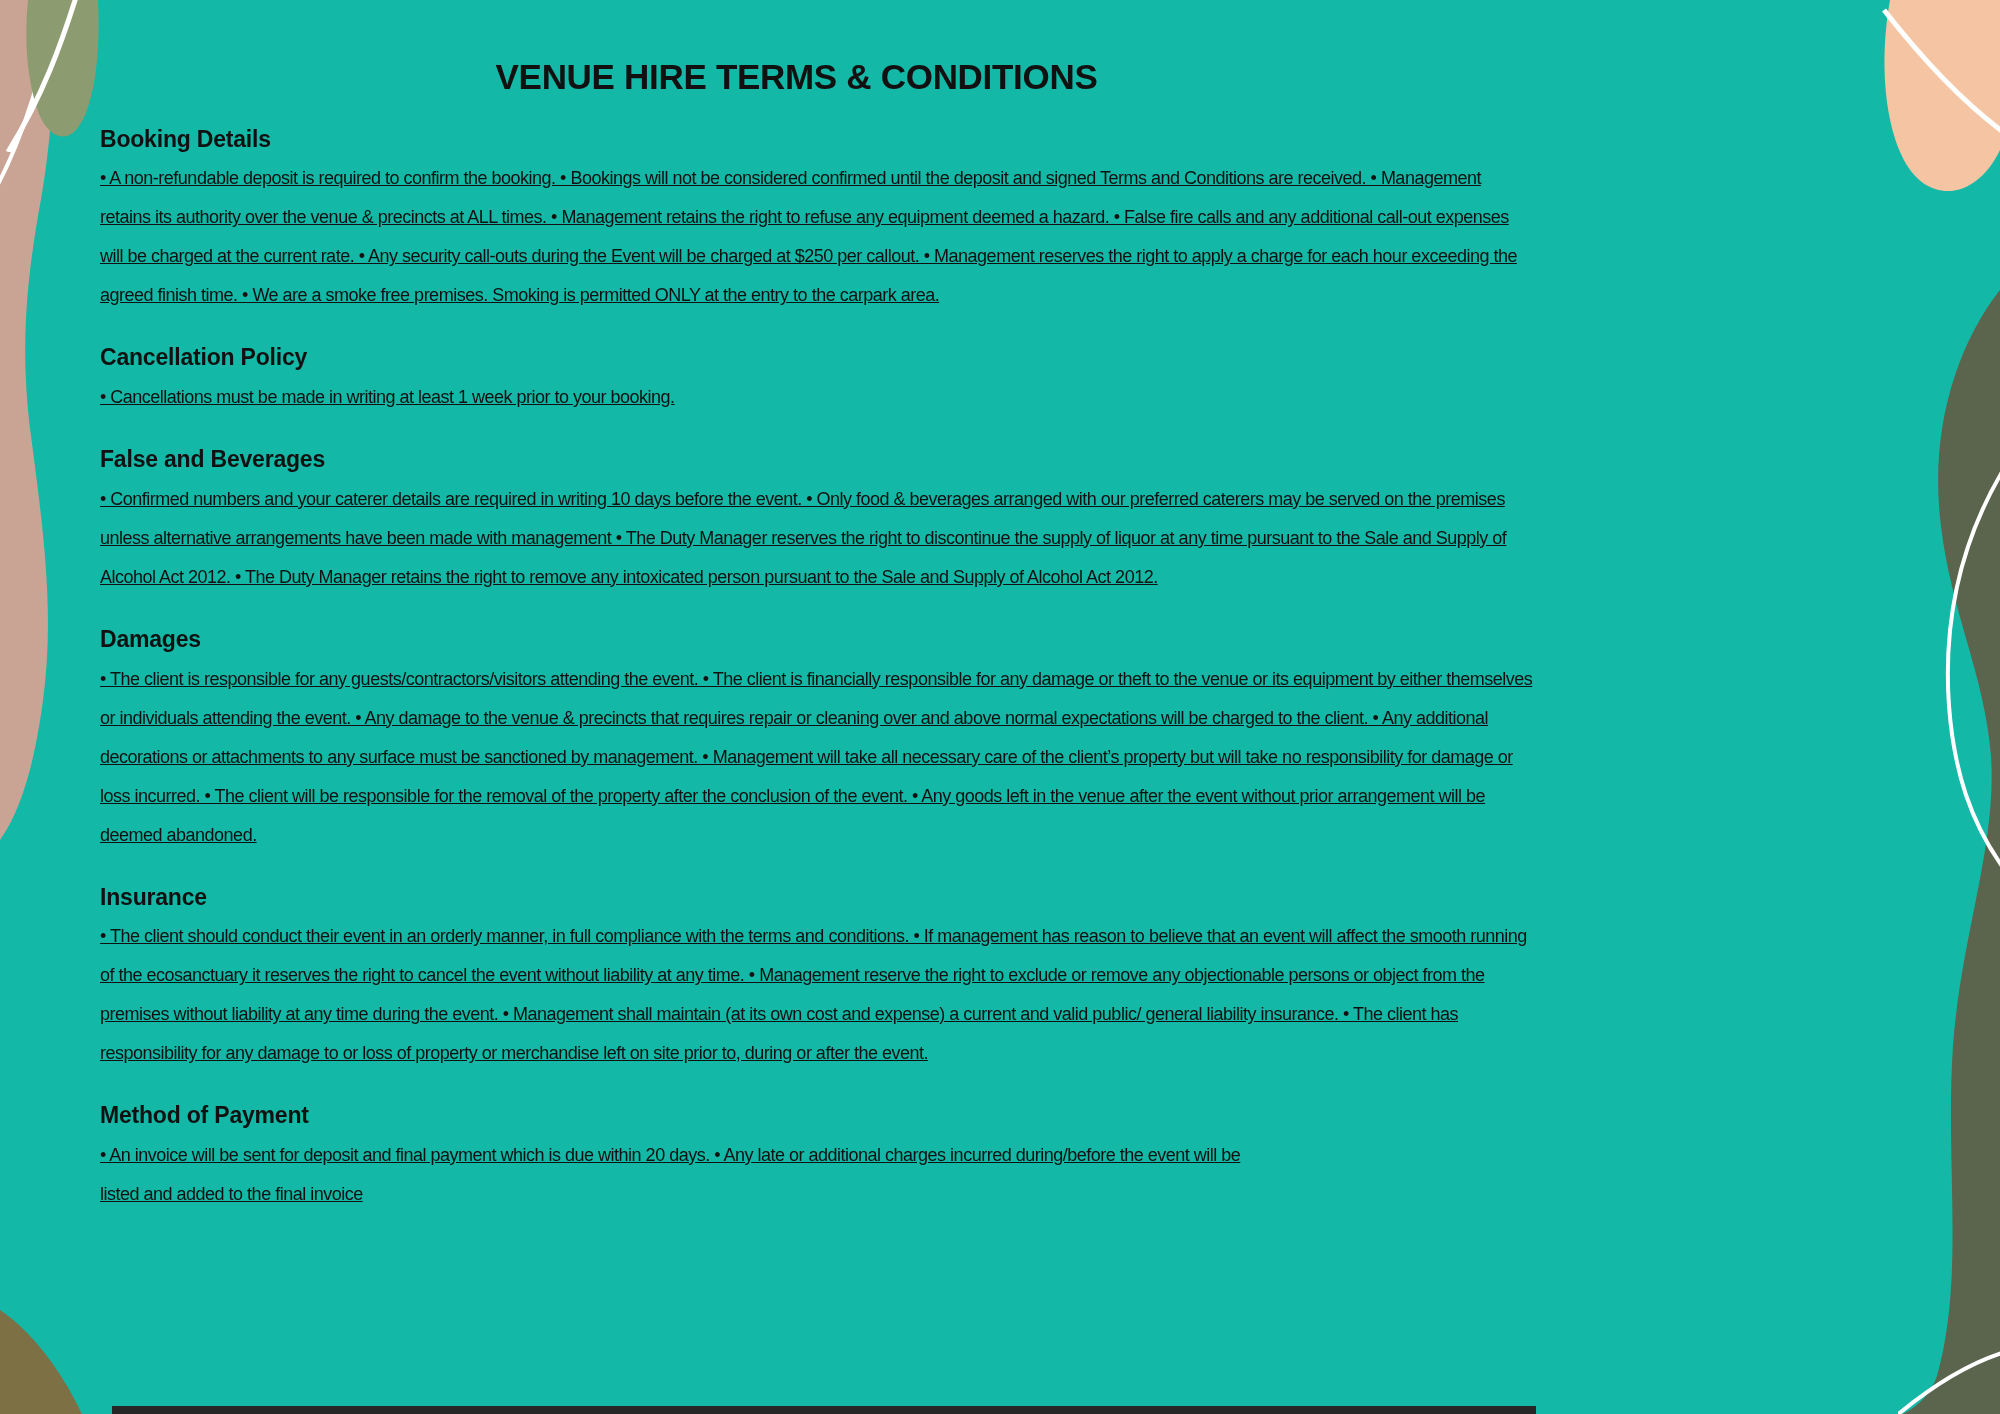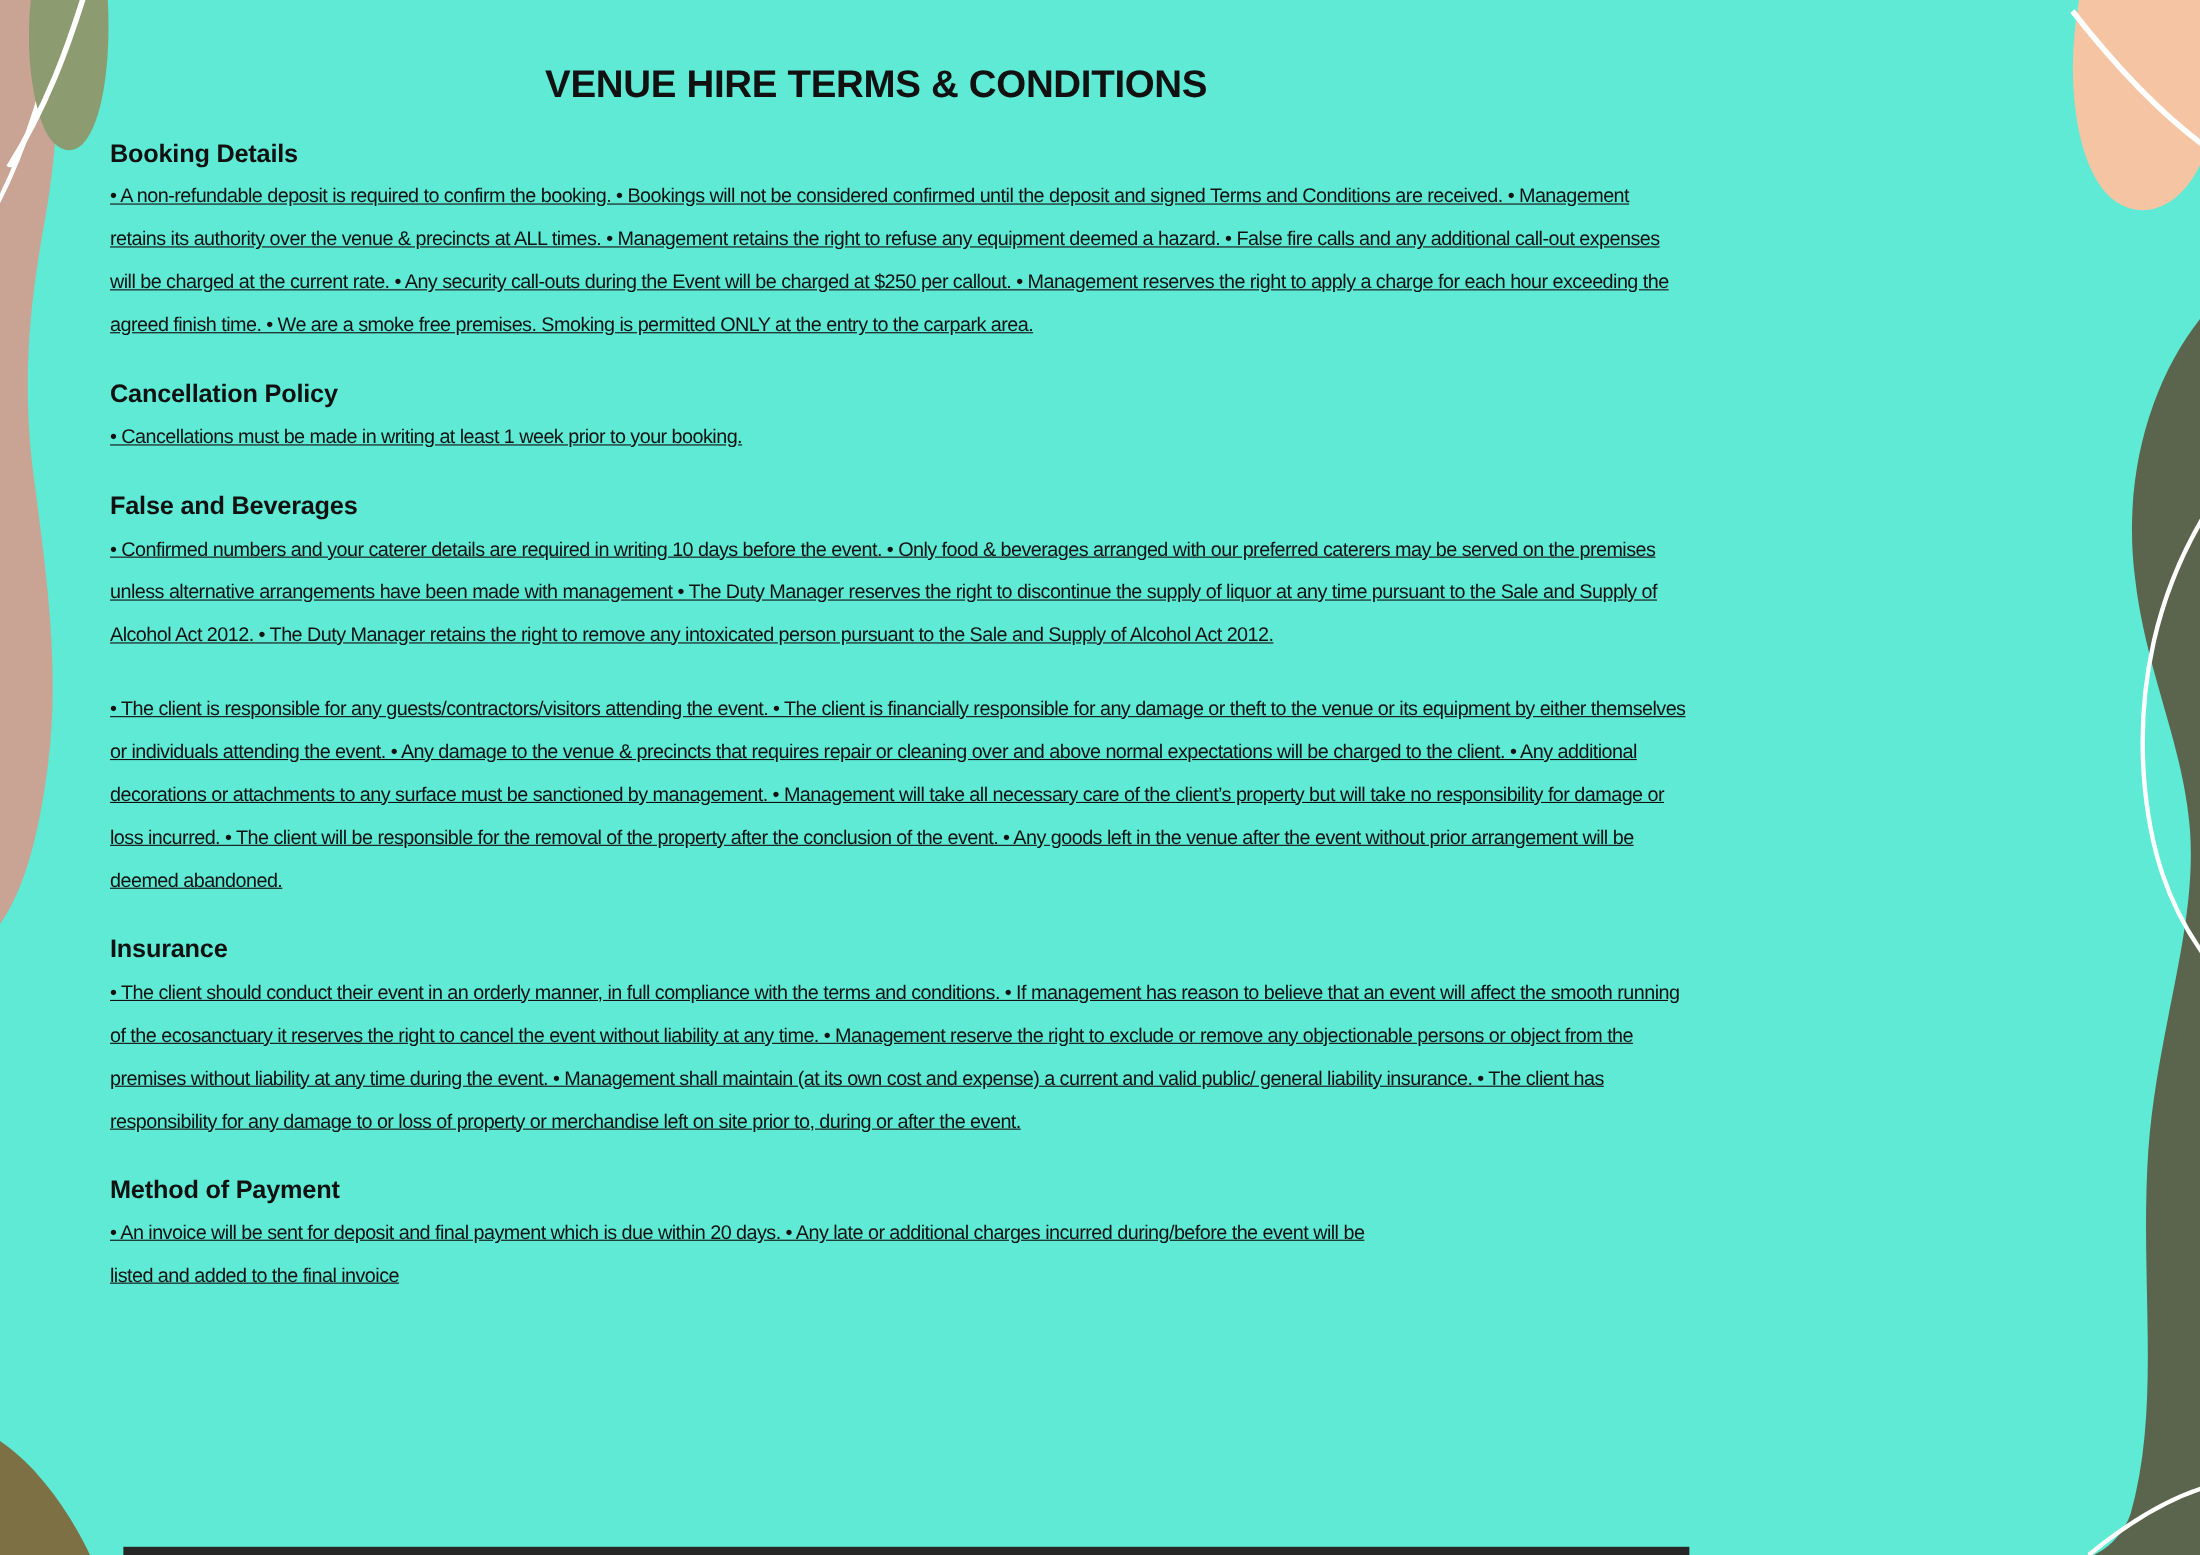--- a/index.html
+++ b/index.html
@@ -1,20 +1,20 @@
 <!DOCTYPE html>
 <html><head>
 <meta charset="utf-8">
 <style>
   html, body { margin: 0; padding: 0; }
   .page {
     position: relative;
     width: 2000px;
     height: 1414px;
-    background: #5eead4;
+    background: #14b8a6;
     overflow: hidden;
     font-family: "Liberation Sans", sans-serif;
     color: #111111;
   }
   .content {
     position: absolute;
     left: 60px;
     top: 0;
     width: 1473px;
     z-index: 5;
@@ -97,20 +97,21 @@
       <h2 class="sec-h">Cancellation Policy</h2>
       <p class="sec-b">• Cancellations must be made in writing at least 1 week prior to your booking.</p>
     </section>
 
     <section class="sec">
       <h2 class="sec-h">False and Beverages</h2>
       <p class="sec-b">• Confirmed numbers and your caterer details are required in writing 10 days before the event. • Only food &amp; beverages arranged with our preferred caterers may be served on the premises unless alternative arrangements have been made with management • The Duty Manager reserves the right to discontinue the supply of liquor at any time pursuant to the Sale and Supply of Alcohol Act 2012. • The Duty Manager retains the right to remove any intoxicated person pursuant to the Sale and Supply of Alcohol Act 2012.</p>
     </section>
 
     <section class="sec">
+      <h2 class="sec-h">Damages</h2>
       <p class="sec-b">• The client is responsible for any guests/contractors/visitors attending the event. • The client is financially responsible for any damage or theft to the venue or its equipment by either themselves or individuals attending the event. • Any damage to the venue &amp; precincts that requires repair or cleaning over and above normal expectations will be charged to the client. • Any additional decorations or attachments to any surface must be sanctioned by management. • Management will take all necessary care of the client’s property but will take no responsibility for damage or loss incurred. • The client will be responsible for the removal of the property after the conclusion of the event. • Any goods left in the venue after the event without prior arrangement will be deemed abandoned.</p>
     </section>
 
     <section class="sec">
       <h2 class="sec-h">Insurance</h2>
       <p class="sec-b">• The client should conduct their event in an orderly manner, in full compliance with the terms and conditions. • If management has reason to believe that an event will affect the smooth running of the ecosanctuary it reserves the right to cancel the event without liability at any time. • Management reserve the right to exclude or remove any objectionable persons or object from the premises without liability at any time during the event. • Management shall maintain (at its own cost and expense) a current and valid public/ general liability insurance. • The client has responsibility for any damage to or loss of property or merchandise left on site prior to, during or after the event.</p>
     </section>
 
     <section class="sec">
       <h2 class="sec-h">Method of Payment</h2>

